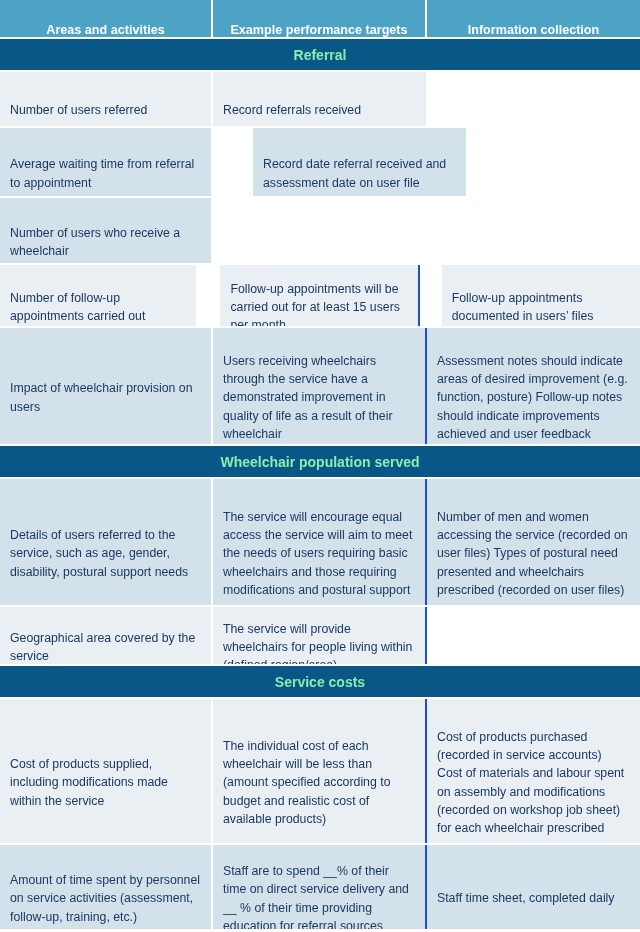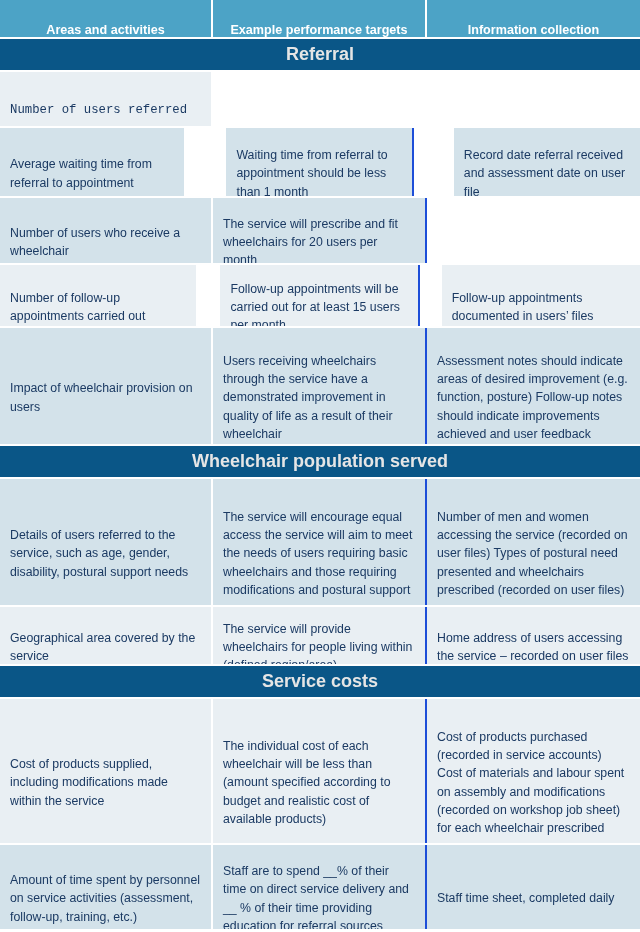--- a/index.html
+++ b/index.html
@@ -65,41 +65,41 @@
 
   
   .row.section {
     background: #0a5687;
     height: 33px;
     border-bottom: 2px solid #ffffff;
   }
   .row.section .section-cell {
     width: 640px;
     box-sizing: border-box;
-    color: #e5e5e5;
+    color: #86efac;
     font-weight: bold;
-    font-size: 18px;
+    font-size: 14px;
     display: flex;
     align-items: center;
     justify-content: center;
     text-align: center;
   }
 
   
   .row.shade-light .cell { background: #e9eff3; }
   .row.shade-dark  .cell { background: #d3e2ea; }
 
   .cell .txt {
     display: block;
     width: 100%;
     margin-top: 23px;
   }
 
   
-  .h-r1 { height: 56px; font-family: Liberation Mono, monospace; }
+  .h-r1 { height: 56px; }
   .h-r2 { height: 70px; gap: 40px; }
   .h-r3 { height: 67px; }
   .h-r4 { height: 63px; gap: 22px; }
   .h-r5 { height: 118px; }
   .h-r6 { height: 128px; }
   .h-r7 { height: 59px; }
   .h-r8 { height: 146px; }
   .h-r9 { height: 86px; }
 </style>
 </head>
@@ -119,39 +119,36 @@
       </div>
   </div>
 
   <div class="row section">
     <div class="section-cell">Referral</div>
   </div>
   <div class="row shade-light h-r1">
     <div class="cell c0">
         <span class="txt">Number of users referred</span>
       </div>
+    <div class="cell c2">
+        <span class="txt">Record referrals received</span>
+      </div>
   </div>
   <div class="row shade-dark h-r2">
     <div class="cell c0">
         <span class="txt">Average waiting time from referral to appointment</span>
       </div>
-    <div class="cell c1">
-        <span class="txt">Waiting time from referral to appointment should be less than 1 month</span>
-      </div>
     <div class="cell c2">
         <span class="txt">Record date referral received and assessment date on user file</span>
       </div>
   </div>
 
   <div class="row shade-dark h-r3">
     <div class="cell c0">
         <span class="txt">Number of users who receive a wheelchair</span>
-      </div>
-    <div class="cell c1">
-        <span class="txt">The service will prescribe and fit wheelchairs for 20 users per month</span>
       </div>
   </div>
   <div class="row shade-light h-r4">
     <div class="cell c0">
         <span class="txt">Number of follow-up appointments carried out</span>
       </div>
     <div class="cell c1">
         <span class="txt">Follow-up appointments will be carried out for at least 15 users per month</span>
       </div>
     <div class="cell c2">
@@ -184,23 +181,20 @@
         <span class="txt">Number of men and women accessing the service (recorded on user files) Types of postural need presented and wheelchairs prescribed (recorded on user files)</span>
       </div>
   </div>
   <div class="row shade-light h-r7">
     <div class="cell c0">
         <span class="txt">Geographical area covered by the service</span>
       </div>
     <div class="cell c1">
         <span class="txt">The service will provide wheelchairs for people living within (defined region/area)</span>
       </div>
-    <div class="cell c2">
-        <span class="txt">Home address of users accessing the service – recorded on user files</span>
-      </div>
   </div>
 
   <div class="row section">
     <div class="section-cell">Service costs</div>
   </div>
   <div class="row shade-light h-r8">
     <div class="cell c0">
         <span class="txt">Cost of products supplied, including modifications made within the service</span>
       </div>
     <div class="cell c1">

